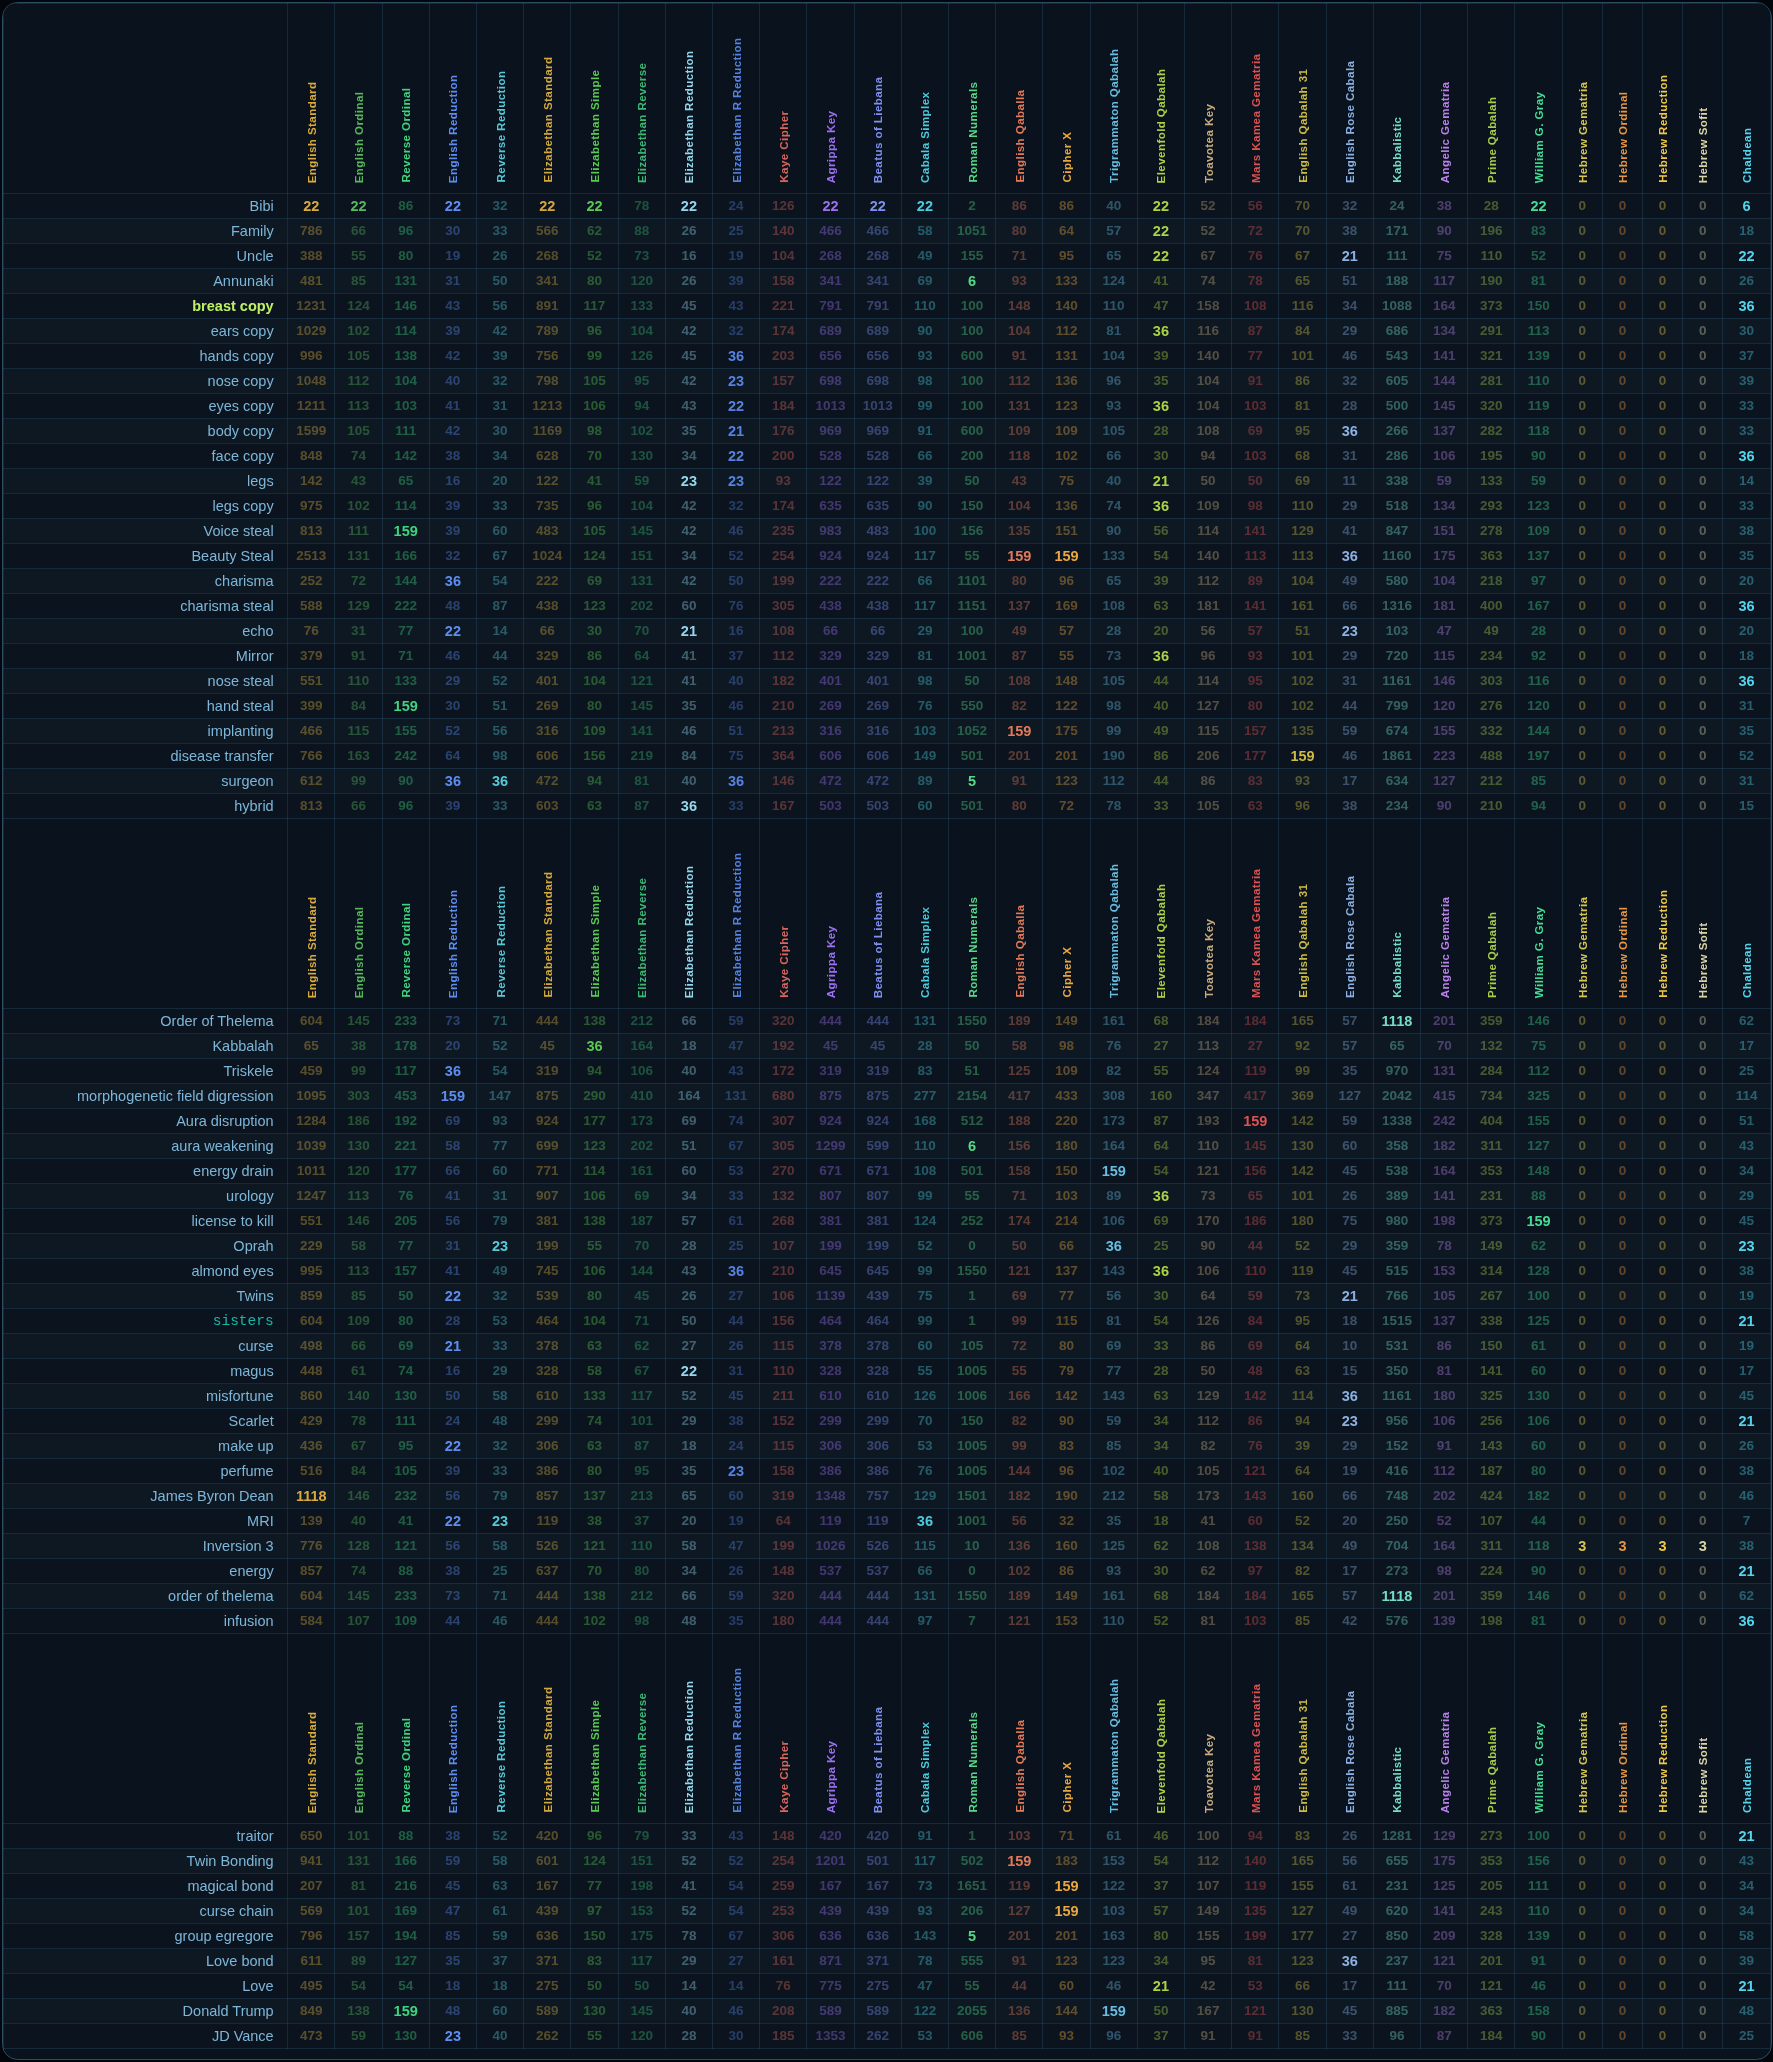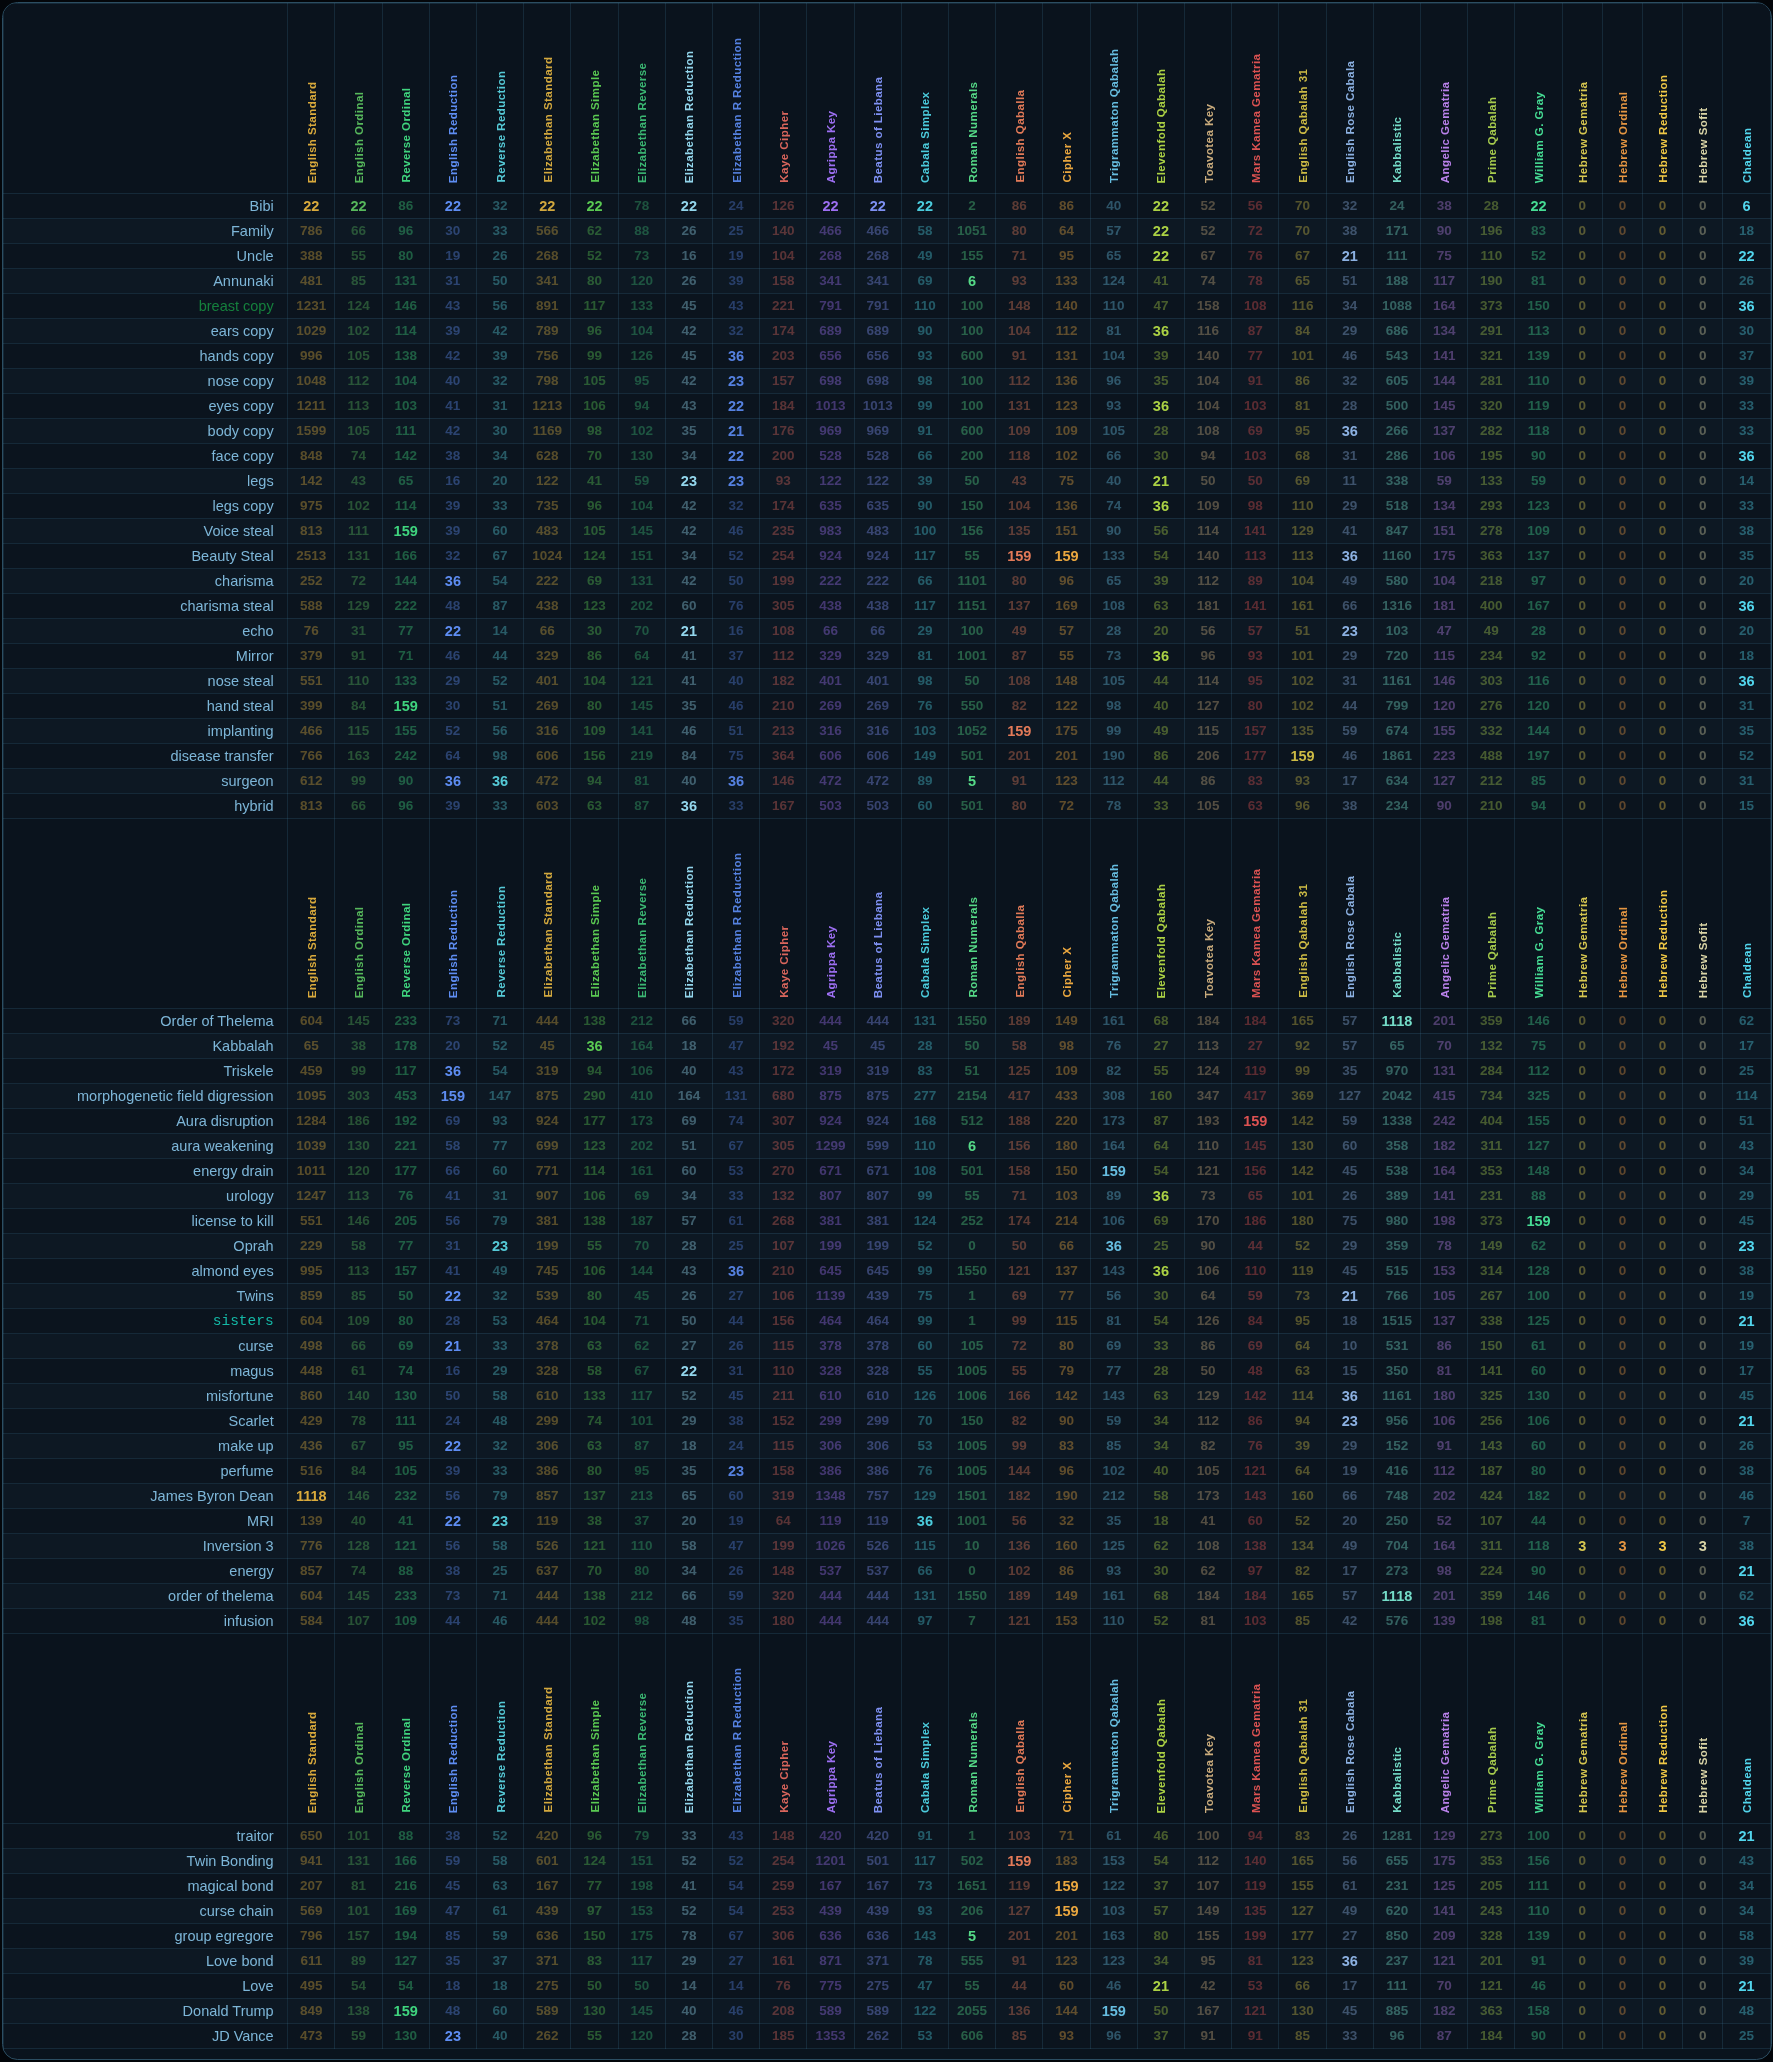--- a/index.html
+++ b/index.html
@@ -226,21 +226,21 @@
           <td class="val"><span class="dim" style="color: rgb(185, 129, 234);">117</span></td>
           <td class="val"><span class="dim" style="color: rgb(166, 203, 77);">190</span></td>
           <td class="val"><span class="dim" style="color: rgb(70, 220, 148);">81</span></td>
           <td class="val"><span class="dim" style="color: rgb(214, 198, 80);">0</span></td>
           <td class="val"><span class="dim" style="color: rgb(229, 150, 66);">0</span></td>
           <td class="val"><span class="dim" style="color: rgb(240, 200, 70);">0</span></td>
           <td class="val"><span class="dim" style="color: rgb(217, 212, 166);">0</span></td>
           <td class="val"><span class="dim" style="color: rgb(82, 213, 236);">26</span></td>
         </tr>
         <tr class="data-row base">
-          <td class="rowlabel" style="color: #15803d;">breast copy</td>
+          <td class="rowlabel" style="color: #bef264; font-weight: bold;">breast copy</td>
           <td class="val"><span class="dim" style="color: rgb(217, 170, 60);">1231</span></td>
           <td class="val"><span class="dim" style="color: rgb(87, 184, 92);">124</span></td>
           <td class="val"><span class="dim" style="color: rgb(63, 212, 126);">146</span></td>
           <td class="val"><span class="dim" style="color: rgb(94, 141, 242);">43</span></td>
           <td class="val"><span class="dim" style="color: rgb(85, 201, 214);">56</span></td>
           <td class="val"><span class="dim" style="color: rgb(210, 168, 62);">891</span></td>
           <td class="val"><span class="dim" style="color: rgb(90, 201, 82);">117</span></td>
           <td class="val"><span class="dim" style="color: rgb(59, 184, 115);">133</span></td>
           <td class="val"><span class="dim" style="color: rgb(147, 214, 236);">45</span></td>
           <td class="val"><span class="dim" style="color: rgb(85, 129, 224);">43</span></td>

